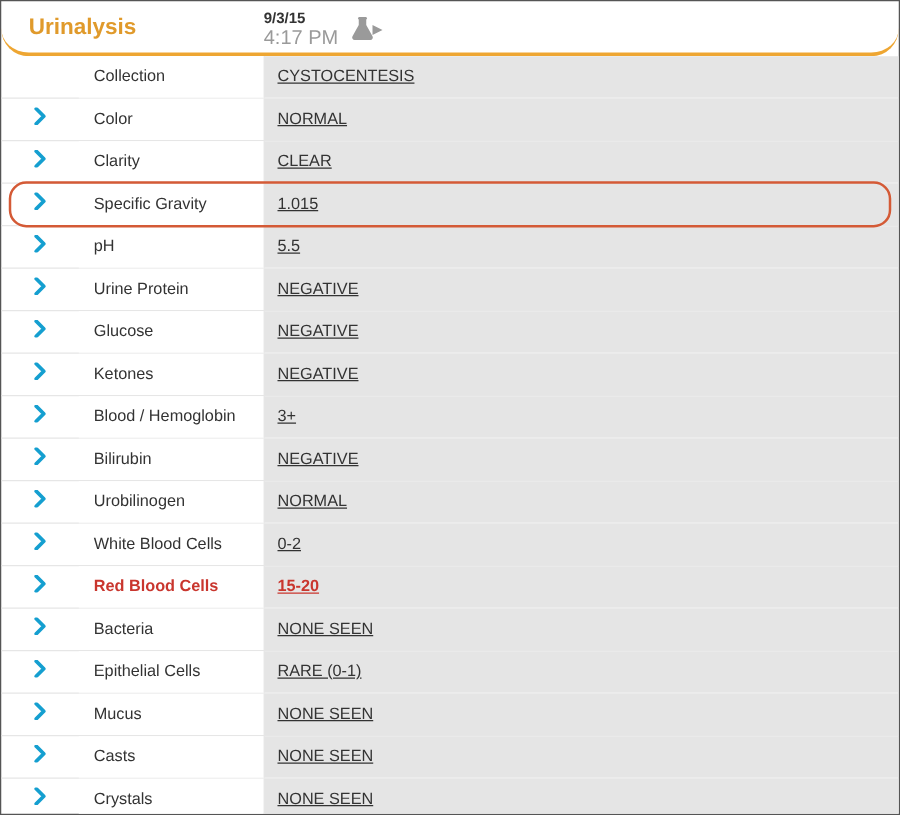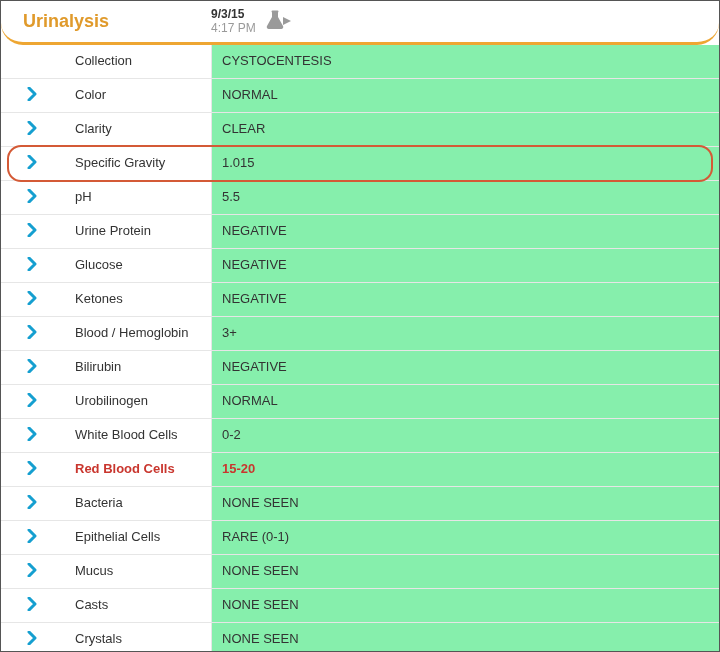--- a/index.html
+++ b/index.html
@@ -4,30 +4,30 @@
 <style>
   * { box-sizing: border-box; margin: 0; padding: 0; }
   html, body { width: 720px; height: 652px; font-family: "Segoe UI", "Helvetica Neue", Arial, sans-serif; background: #fff; }
   .frame { width: 720px; height: 652px; border: 1px solid #555; background: #fff; position: relative; overflow: hidden; }
 
   .header { display: flex; align-items: flex-start; padding: 6px 0 0 0; height: 44px; border-bottom: 3px solid #eea632; border-radius: 22px; }
   .header-title-cell { width: 210px; padding-left: 22px; padding-top: 4px; }
   .header-title { color: #e09a2b; font-size: 18px; font-weight: 700; }
   .header-meta { display: flex; gap: 10px; }
   .header-date { font-size: 12px; font-weight: 700; color: #333; line-height: 1.2; }
-  .header-time { font-size: 12px; color: #9a9a9a; line-height: 1.2; }
+  .header-time { font-size: 16px; color: #9a9a9a; line-height: 1.2; }
   .flask-icon { color: #9a9a9a; display: flex; align-items: center; }
 
   .table { width: 100%; }
   .row { display: flex; align-items: stretch; min-height: 34px; border-bottom: 1px solid #e6e6e6; position: relative; }
   .row.noexp .chevron { visibility: hidden; }
   .chevron-cell { width: 62px; display: flex; align-items: center; justify-content: center; }
   .chevron { color: #159fd0; font-weight: 700; }
   .label-cell { width: 148px; padding: 8px 6px 8px 12px; font-size: 13px; color: #333; background: #fff; line-height: 1.25; }
-  .value-cell { flex: 1; padding: 8px 0 8px 10px; font-size: 13px; color: #333; background: #86efac; border-left: 1px solid #e6e6e6; }
+  .value-cell { flex: 1; padding: 8px 0 8px 10px; font-size: 13px; color: #333; background: #e5e5e5; border-left: 1px solid #e6e6e6; text-decoration: underline; }
   .row.abnormal .label-cell,
   .row.abnormal .value-cell { color: #c9362e; font-weight: 700; }
 
   .highlight-ring { position: absolute; left: 6px; right: 6px; top: -2px; bottom: -2px; border: 2px solid #d45a36; border-radius: 14px; pointer-events: none; z-index: 5; }
 </style>
 </head>
 <body>
 <div class="frame">
 
   <div class="header">

